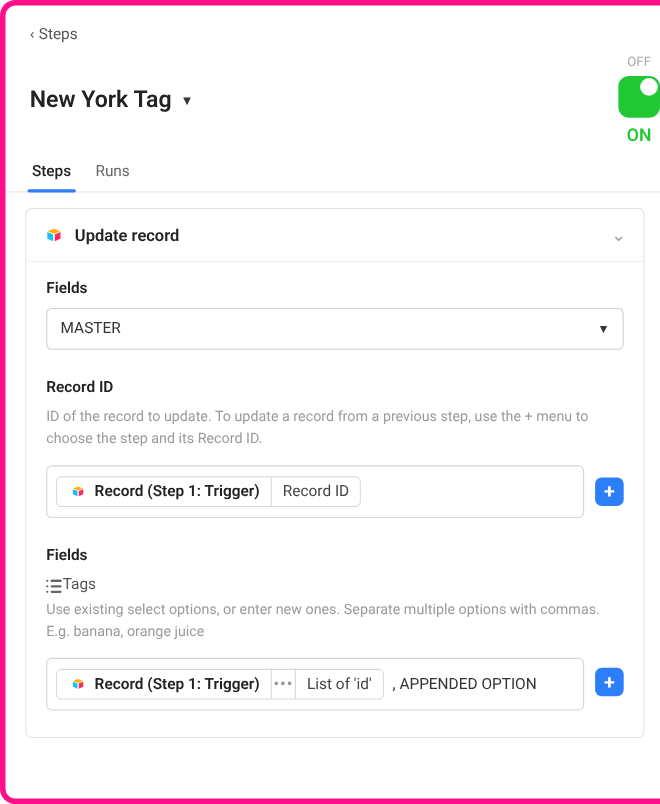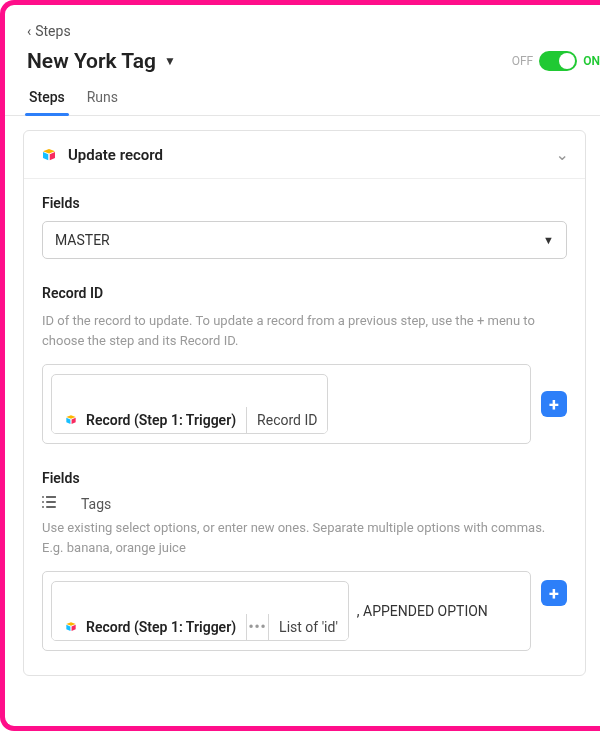--- a/index.html
+++ b/index.html
@@ -57,31 +57,32 @@
     color: #222;
   }
   .title-caret { font-size: 12px; color: #333; }
   .toggle-wrap {
     display: flex;
     align-items: center;
     gap: 6px;
     font-size: 12px;
     color: #aaa;
     overflow: hidden;
+    flex-direction: column;
   }
   .switch {
     width: 38px; height: 20px; border-radius: 10px;
     background: #20c933; position: relative; cursor: pointer;
     flex: 0 0 38px;
   }
   .switch::after {
     content: ""; position: absolute; right: 2px; top: 2px;
     width: 16px; height: 16px; border-radius: 50%; background: #fff;
   }
-  .on-label { color: #20c933; font-weight: 600; font-size: 12px; }
+  .on-label { color: #20c933; font-weight: 600; font-size: 16px; }
   .tabs {
     display: flex;
     gap: 18px;
     padding: 0 22px;
     border-bottom: 1px solid #e5e5e5;
   }
   .tab {
     padding: 6px 2px 10px 2px;
     font-size: 14px;
     color: #666;
@@ -160,21 +161,20 @@
     border: 1px solid #d6d6d6;
     border-radius: 5px;
     overflow: hidden;
     margin: 2px 4px 2px 0;
   }
   .token-part {
     padding: 5px 10px;
     font-size: 14px;
     display: flex; align-items: center; gap: 6px;
     background: #fff;
-    margin-top: 32px;
   }
   .token-part + .token-part { border-left: 1px solid #d6d6d6; }
   .token-strong { font-weight: 600; color: #222; }
   .token-plain { color: #444; }
   .token-menu {
     width: 22px;
     justify-content: center;
     color: #999;
     font-weight: 700;
     letter-spacing: 1px;
@@ -184,21 +184,21 @@
     font-size: 14px; color: #333; margin: 2px 4px;
   }
   .plus-btn {
     width: 26px; height: 26px; border-radius: 6px;
     background: #2d7ff9; color: #fff;
     display: flex; align-items: center; justify-content: center;
     font-size: 18px; font-weight: 700; cursor: pointer;
     flex: 0 0 26px;
   }
   .field-head {
-    display: flex; align-items: flex-start; gap: 25px;
+    display: flex; align-items: flex-end; gap: 1px;
     font-size: 14px; color: #555; margin-bottom: 6px;
   }
   .list-icon {
     display: inline-block; width: 14px; height: 12px; position: relative;
   }
   .list-icon::before, .list-icon::after {
     content: ""; position: absolute; left: 4px; right: 0; height: 2px;
     background: #666; border-radius: 1px;
   }
   .list-icon::before { top: 0; box-shadow: 0 5px 0 #666, 0 10px 0 #666; }

